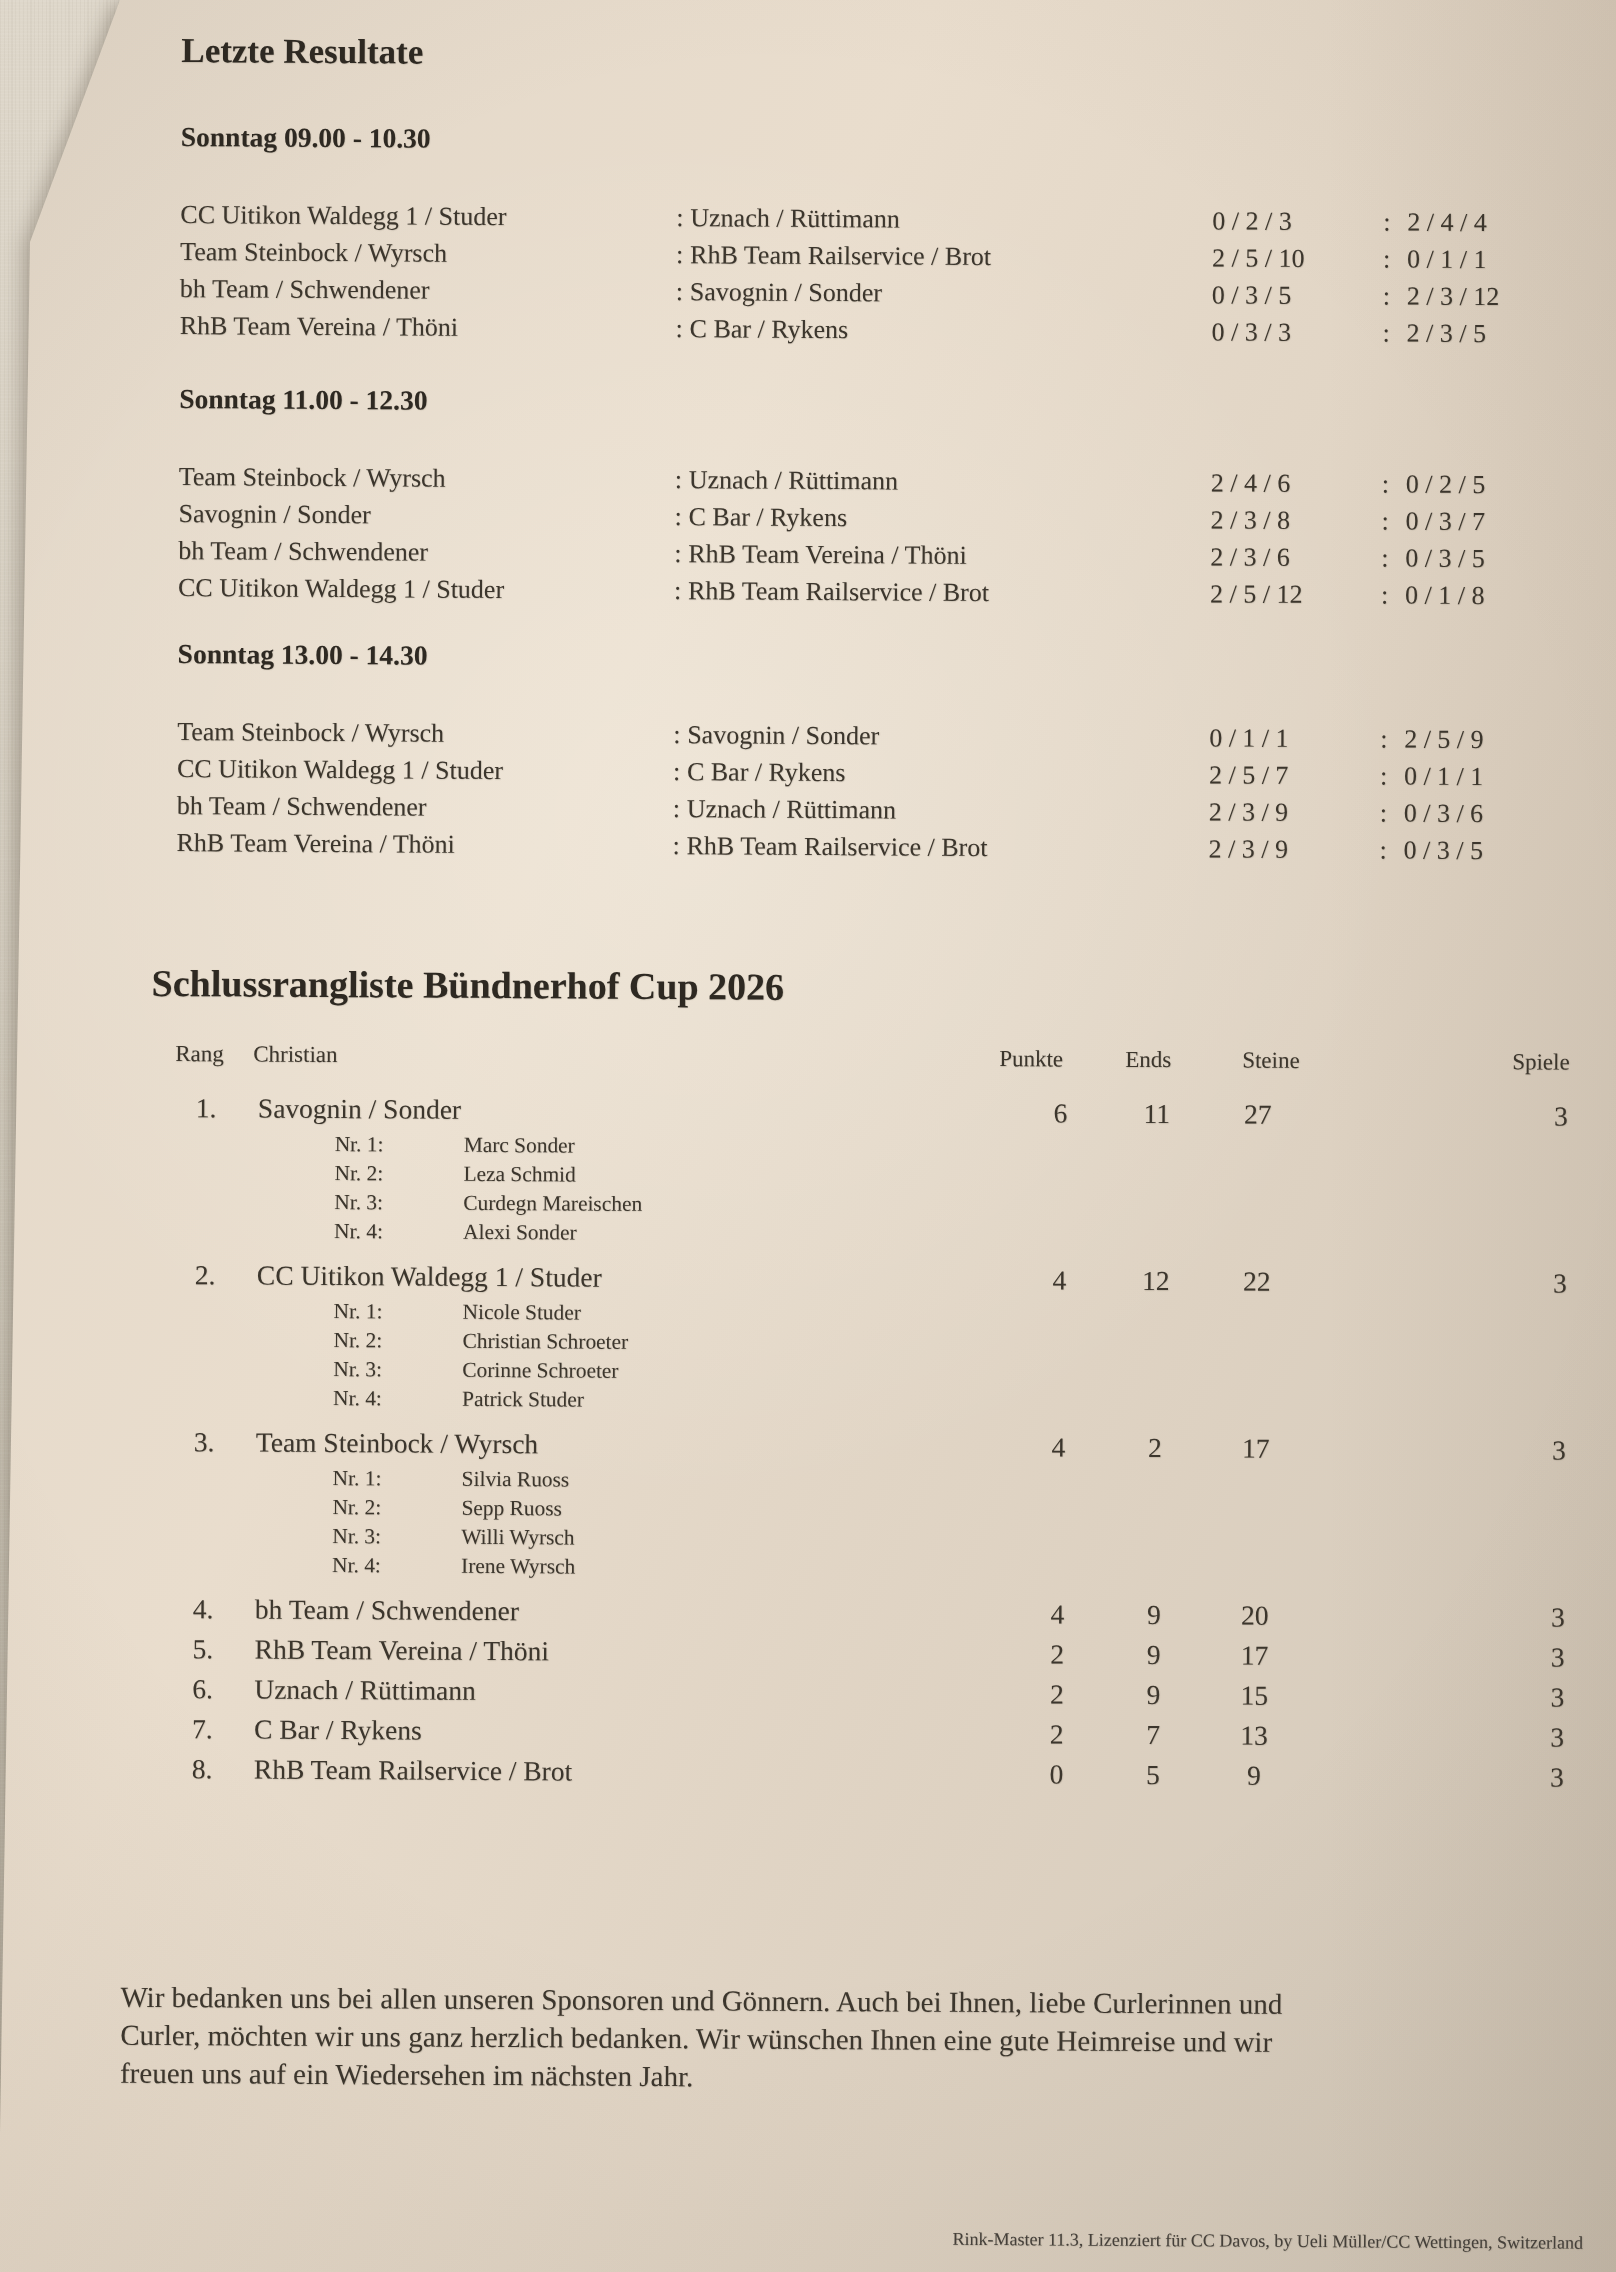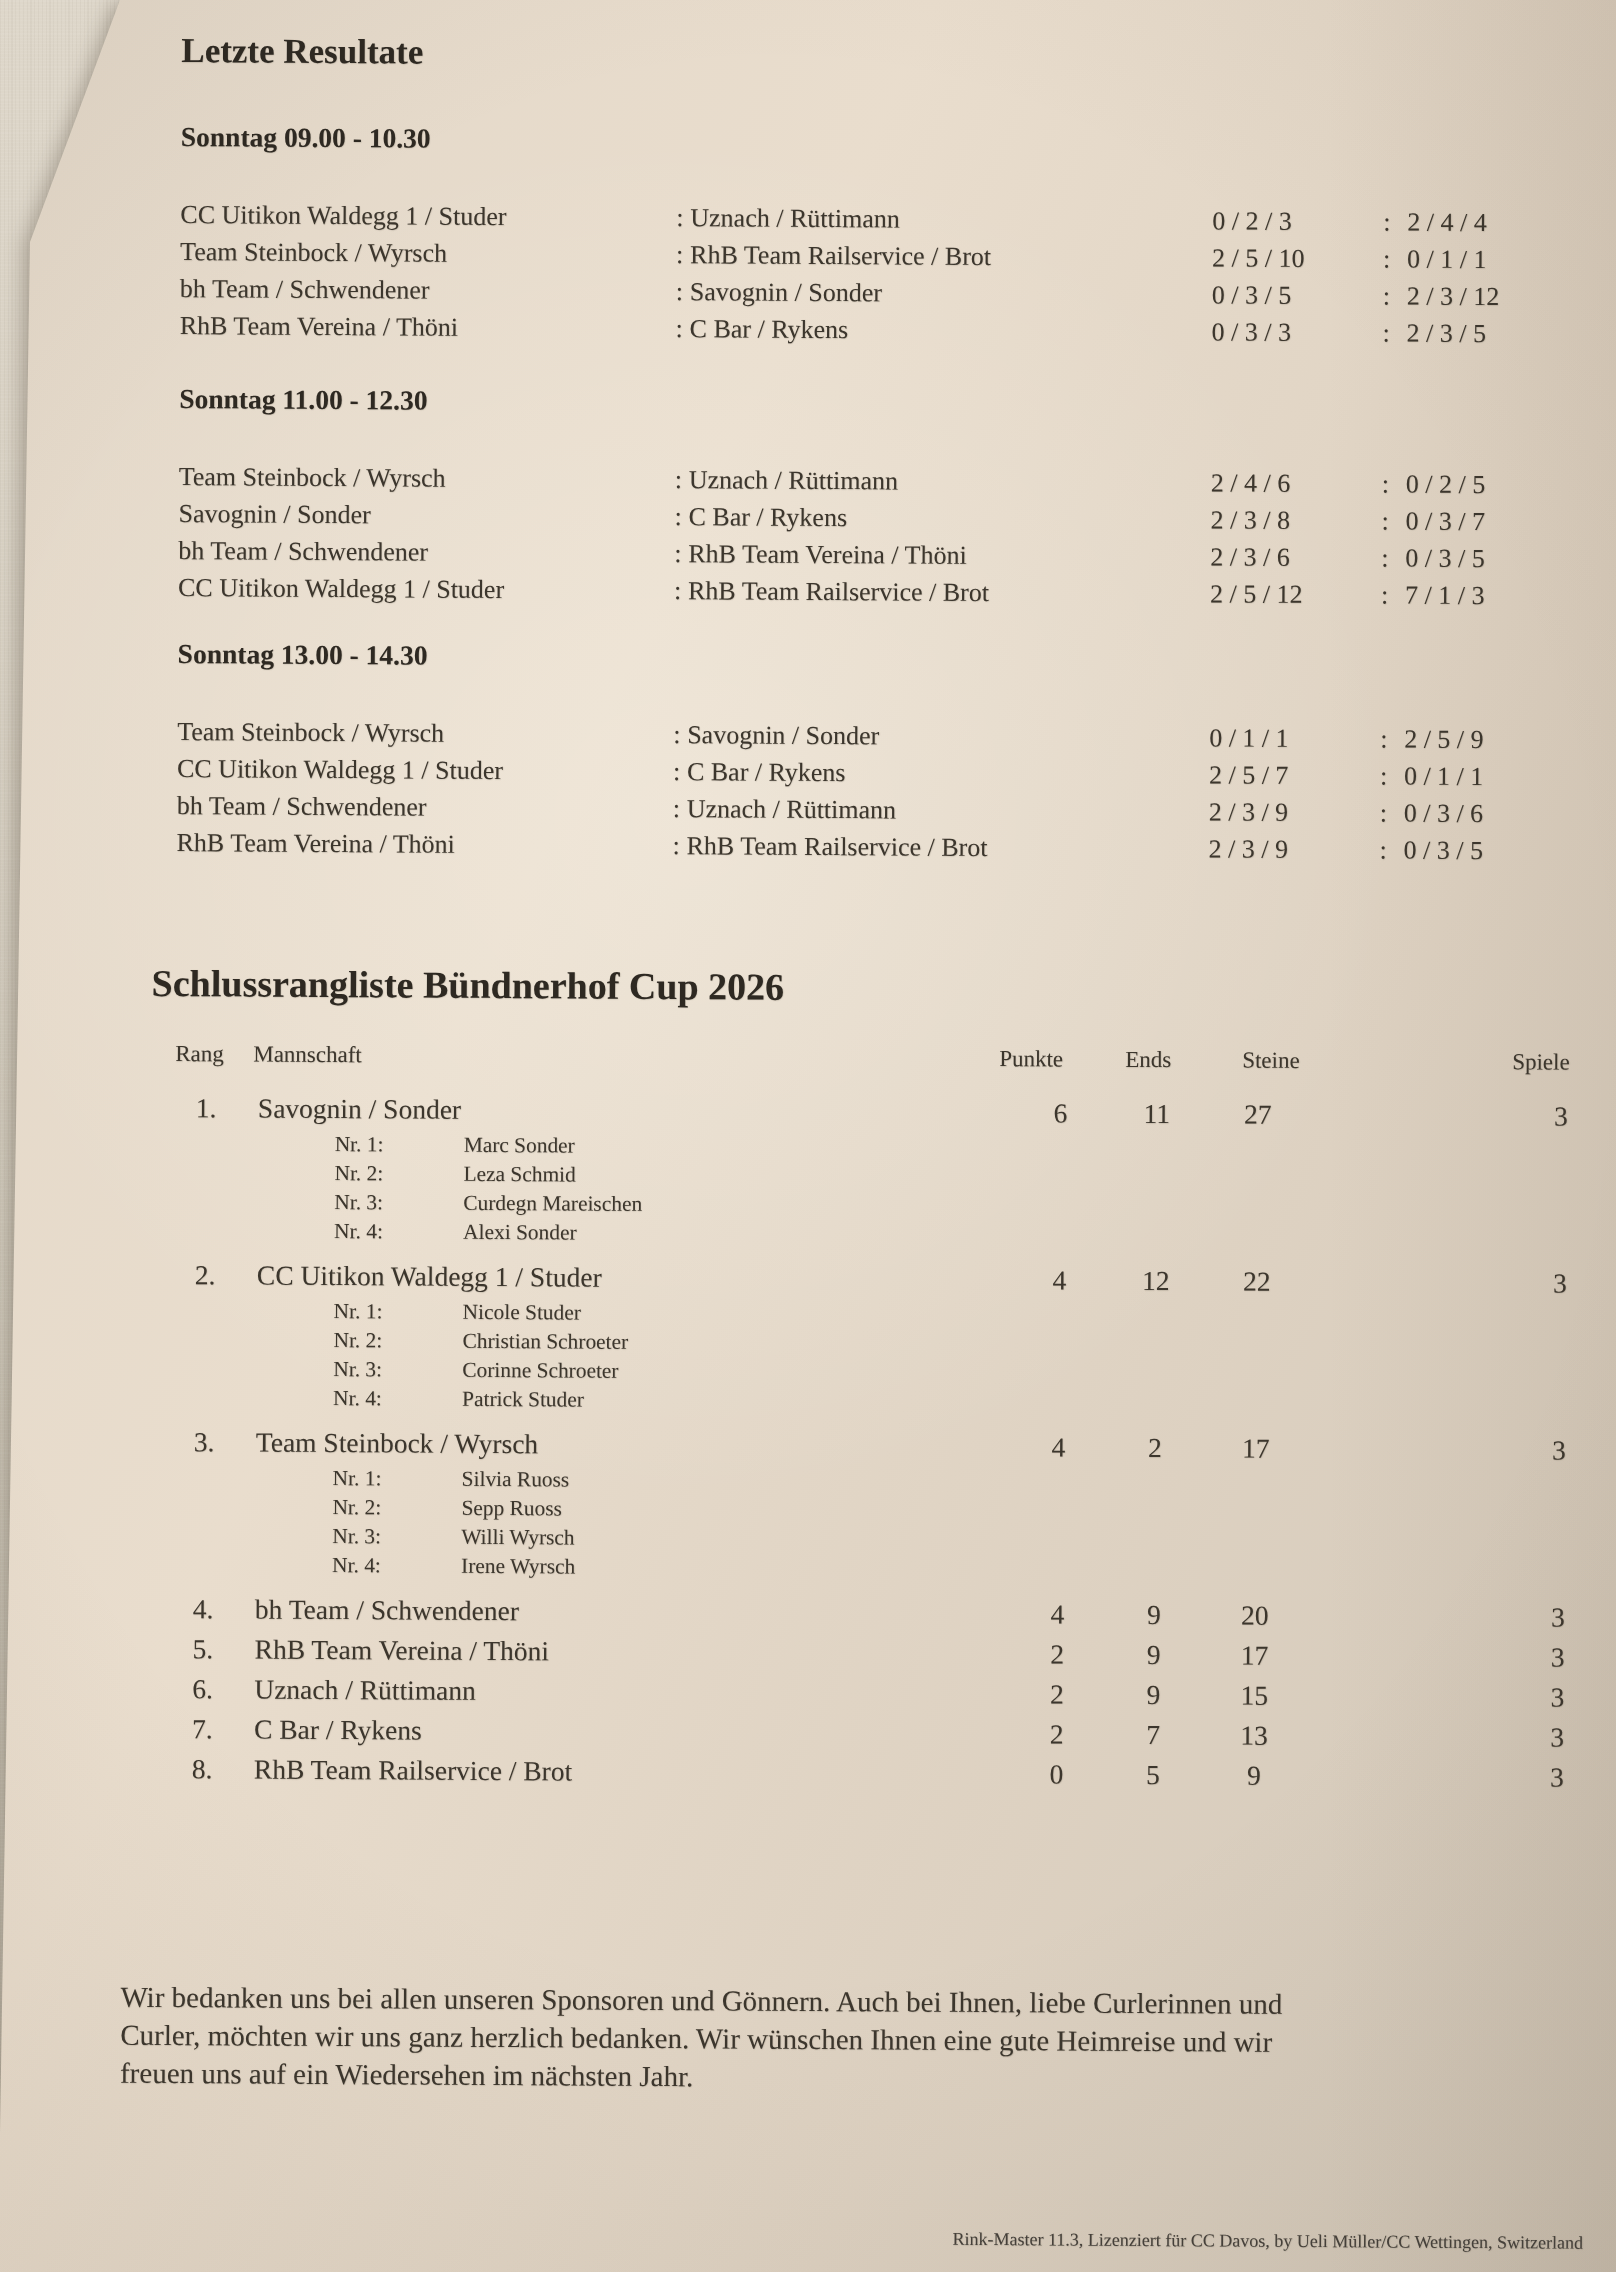--- a/index.html
+++ b/index.html
@@ -270,21 +270,21 @@
     <span class="m-sep2">:</span>
     <span class="m-s2">0 / 3 / 5</span>
   </div>
 
   <div class="match-row">
     <span class="m-home">CC Uitikon Waldegg 1 / Studer</span>
     <span class="m-sep1">:</span>
     <span class="m-away">RhB Team Railservice / Brot</span>
     <span class="m-s1">2 / 5 / 12</span>
     <span class="m-sep2">:</span>
-    <span class="m-s2">7 / 1 / 3</span>
+    <span class="m-s2">0 / 1 / 8</span>
   </div>
 </div>
   </section>
 
   <section class="session">
     <h2 class="session-heading">Sonntag 13.00 - 14.30</h2>
     <div class="matches">
   <div class="match-row">
     <span class="m-home">Team Steinbock / Wyrsch</span>
     <span class="m-sep1">:</span>
@@ -321,21 +321,21 @@
     <span class="m-s2">0 / 3 / 5</span>
   </div>
 </div>
   </section>
 </div>
 
   <h1 class="ranking-title">Schlussrangliste Bündnerhof Cup 2026</h1>
 
   <div class="ranking-header">
     <span class="h-rang">Rang</span>
-    <span class="h-mann">Mannschaft</span>
+    <span class="h-mann">Christian</span>
     <span class="h-pkt">Punkte</span>
     <span class="h-ends">Ends</span>
     <span class="h-stn">Steine</span>
     <span class="h-spl">Spiele</span>
   </div>
 
   <div id="rank-rows">
   <div class="rank-group">
     <div class="rank-row">
       <span class="c-rank">1.</span>

